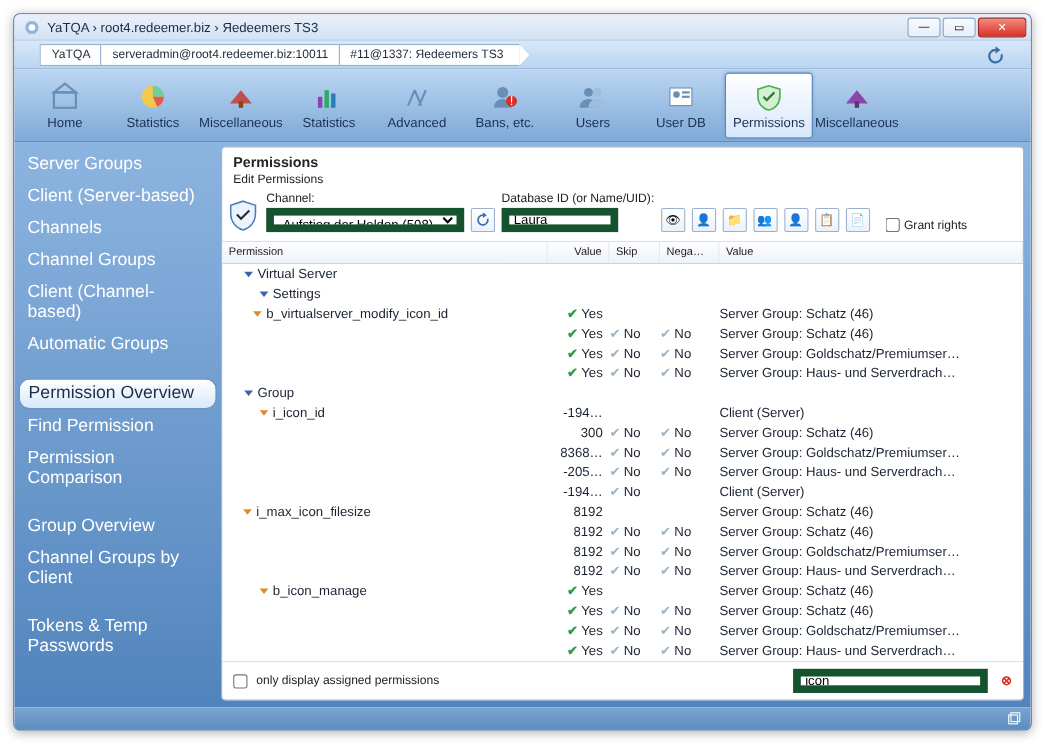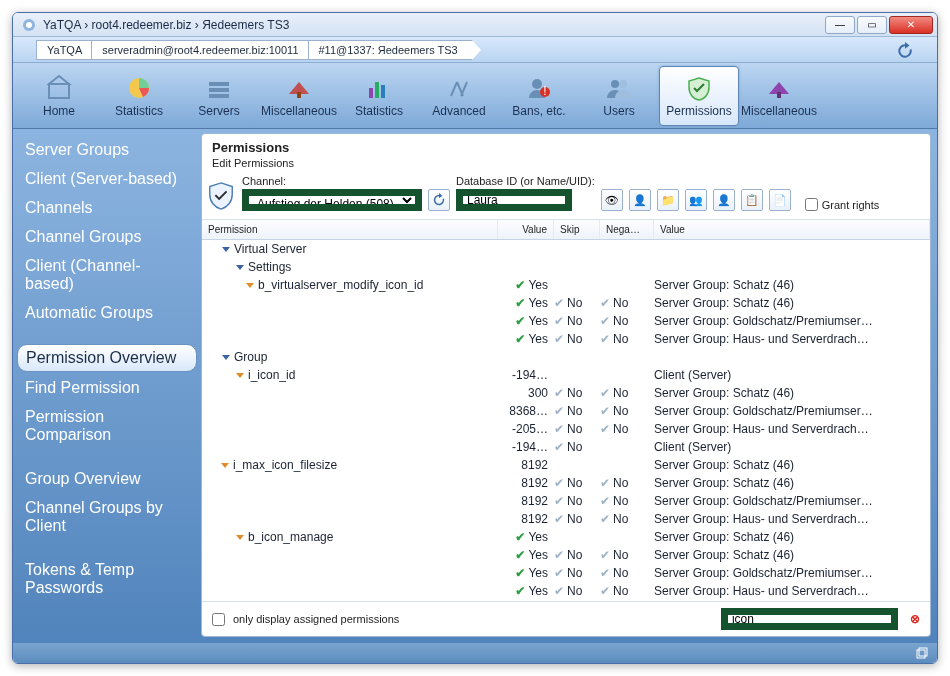--- a/index.html
+++ b/index.html
@@ -28,21 +28,21 @@
 .side-spacer { height: 12px; }
 .content { flex: 1; background: #fff; margin: 4px 6px 6px 0; border-radius: 4px; border: 1px solid #9cb6d4; display: flex; flex-direction: column; overflow: hidden; }
 .panel-title { font-weight: bold; font-size: 13px; padding: 6px 10px 2px; color: #222; }
 .panel-sub { font-size: 11px; padding: 0 10px 4px; color: #222; }
 .ctrl-row { display: flex; align-items: flex-end; gap: 6px; padding: 2px 4px 8px; }
 .shield { width: 30px; height: 30px; flex-shrink: 0; }
 .col-group { display: flex; flex-direction: column; gap: 2px; }
 .lbl { font-size: 11px; color: #222; }
 select, input[type=text] { border: 7px solid #14532d; height: 22px; padding: 0 4px; font-size: 12px; background: #fff; }
 select { width: 180px; }
-input.dbid { width: 116px; }
+input.dbid { width: 106px; }
 .icon-btn { width: 22px; height: 22px; border: 1px solid #9ab2d0; border-radius: 2px; background: linear-gradient(#fff,#eaf1fa); display:flex; align-items:center; justify-content:center; font-size:11px; cursor:pointer; }
 .chk-wrap { display:flex; align-items:center; gap:4px; margin-left:8px; }
 .grid { flex:1; overflow:auto; border-top:1px solid #d6e1ee; }
 .grid-head { display:flex; background:linear-gradient(#fdfdfe,#eef3fa); border-bottom:1px solid #c7d4e3; position:sticky; top:0; }
 .gh { padding:4px 6px; font-size:10px; color:#222; border-right:1px solid #e3eaf3; }
 .gh.perm { flex: 0 0 296px; }
 .gh.val { flex: 0 0 56px; text-align:right; }
 .gh.skip { flex: 0 0 46px; }
 .gh.neg { flex: 0 0 54px; }
 .gh.org { flex:1; }
@@ -101,28 +101,20 @@
       <div class="tool-btn">
         <svg viewBox="0 0 32 28">
           <circle cx="16" cy="14" r="10" fill="#f2c94c"></circle>
           <path d="M16 4A10 10 0 0 1 26 14L16 14z" fill="#6fcf97"></path>
           <path d="M16 14L26 14A10 10 0 0 1 20 23z" fill="#eb5757"></path>
         </svg>
         <span>Statistics</span>
       </div>
       <div class="tool-btn">
         <svg viewBox="0 0 32 28">
-          <rect x="6" y="8" width="20" height="4" fill="#6a8fb6"></rect>
-          <rect x="6" y="14" width="20" height="4" fill="#6a8fb6"></rect>
-          <rect x="6" y="20" width="20" height="4" fill="#6a8fb6"></rect>
-        </svg>
-        <span>Servers</span>
-      </div>
-      <div class="tool-btn">
-        <svg viewBox="0 0 32 28">
           <path d="M6 20L16 8L26 20z" fill="#c0504d"></path>
           <rect x="14" y="18" width="4" height="6" fill="#8b4513"></rect>
         </svg>
         <span>Miscellaneous</span>
       </div>
       <div class="tool-btn">
         <svg viewBox="0 0 32 28">
           <rect x="6" y="14" width="4" height="10" fill="#8e44ad"></rect>
           <rect x="12" y="8" width="4" height="16" fill="#27ae60"></rect>
           <rect x="18" y="11" width="4" height="13" fill="#2980b9"></rect>
@@ -145,20 +137,29 @@
         <span>Bans, etc.</span>
       </div>
       <div class="tool-btn">
         <svg viewBox="0 0 32 28">
           <circle cx="12" cy="10" r="4" fill="#6a8fb6"></circle>
           <circle cx="20" cy="10" r="4" fill="#9fbddd"></circle>
           <path d="M4 24c0-5 4-8 8-8s8 3 8 8" fill="#6a8fb6"></path>
           <path d="M12 24c0-5 4-8 8-8s8 3 8 8" fill="#9fbddd"></path>
         </svg>
         <span>Users</span>
+      </div>
+      <div class="tool-btn">
+        <svg viewBox="0 0 32 28">
+          <rect x="6" y="6" width="20" height="16" fill="#fff" stroke="#6a8fb6"></rect>
+          <circle cx="12" cy="12" r="3" fill="#6a8fb6"></circle>
+          <rect x="17" y="9" width="7" height="2" fill="#6a8fb6"></rect>
+          <rect x="17" y="13" width="7" height="2" fill="#6a8fb6"></rect>
+        </svg>
+        <span>User DB</span>
       </div>
       <div class="tool-btn selected">
         <svg viewBox="0 0 32 28">
           <path d="M16 4l10 3v6c0 7-4 12-10 13-6-1-10-6-10-13V7z" fill="#d5efd5" stroke="#4caf50" stroke-width="1.5"></path>
           <path d="M11 14l3 3 7-7" stroke="#2e7d32" stroke-width="2" fill="none"></path>
         </svg>
         <span>Permissions</span>
       </div>
       <div class="tool-btn">
         <svg viewBox="0 0 32 28">
@@ -244,21 +245,21 @@
               <div class="c-perm" style="padding-left: 34px;">
                 <span class="tri group"></span>
                 <span>Settings</span>
               </div>
               <div class="c-val"></div>
               <div class="c-skip"></div>
               <div class="c-neg"></div>
               <div class="c-org"></div>
             </div>
             <div class="row">
-              <div class="c-perm" style="padding-left: 44px;">
+              <div class="c-perm" style="padding-left: 28px;">
                 <span class="tri orange"></span>
                 <span>b_virtualserver_modify_icon_id</span>
               </div>
               <div class="c-val">
                 <span class="chk-on">✔</span>
                 <span>Yes</span>
               </div>
               <div class="c-skip"></div>
               <div class="c-neg"></div>
               <div class="c-org">Server Group: Schatz (46)</div>

